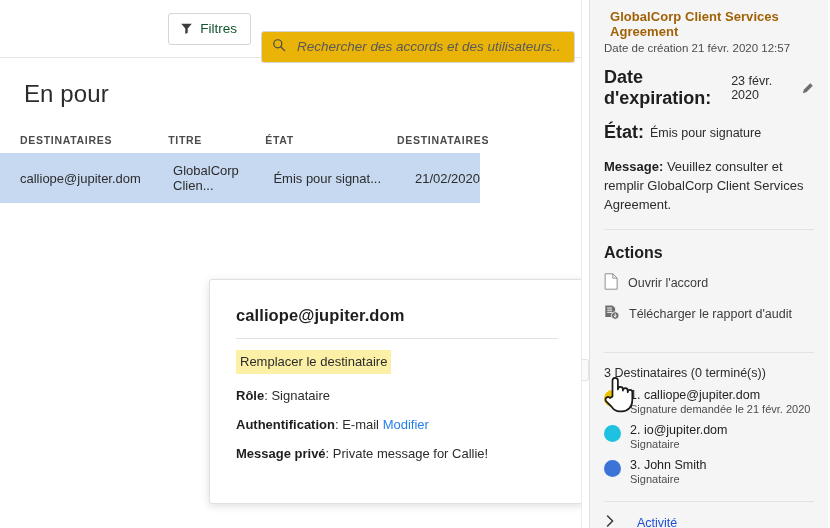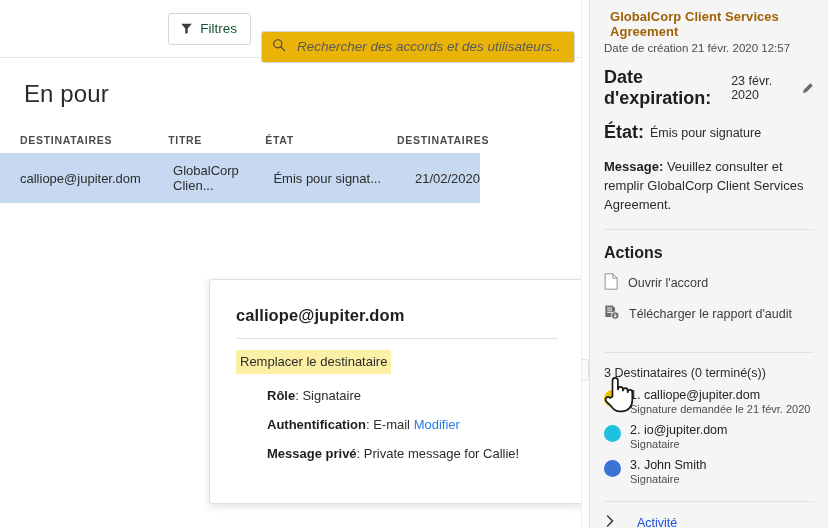--- a/index.html
+++ b/index.html
@@ -163,21 +163,21 @@
     background: #b7f0e2;
     color: #2c2c2c;
     padding: 2px 5px 3px 5px;
     cursor: pointer;
   }
   .popup-field {
     font-size: 13px;
     color: #2c2c2c;
     margin-top: 14px;
   }
-  .popup-field b { color: #1e1e1e; margin-left: 31px; }
+  .popup-field b { color: #1e1e1e; }
   .link { color: #2680eb; cursor: pointer; }
 
   
   .divider {
     width: 9px;
     height: 528px;
     background: #ffffff;
     border-left: 1px solid #ededed;
     border-right: 1px solid #e0e0e0;
     box-sizing: border-box;

